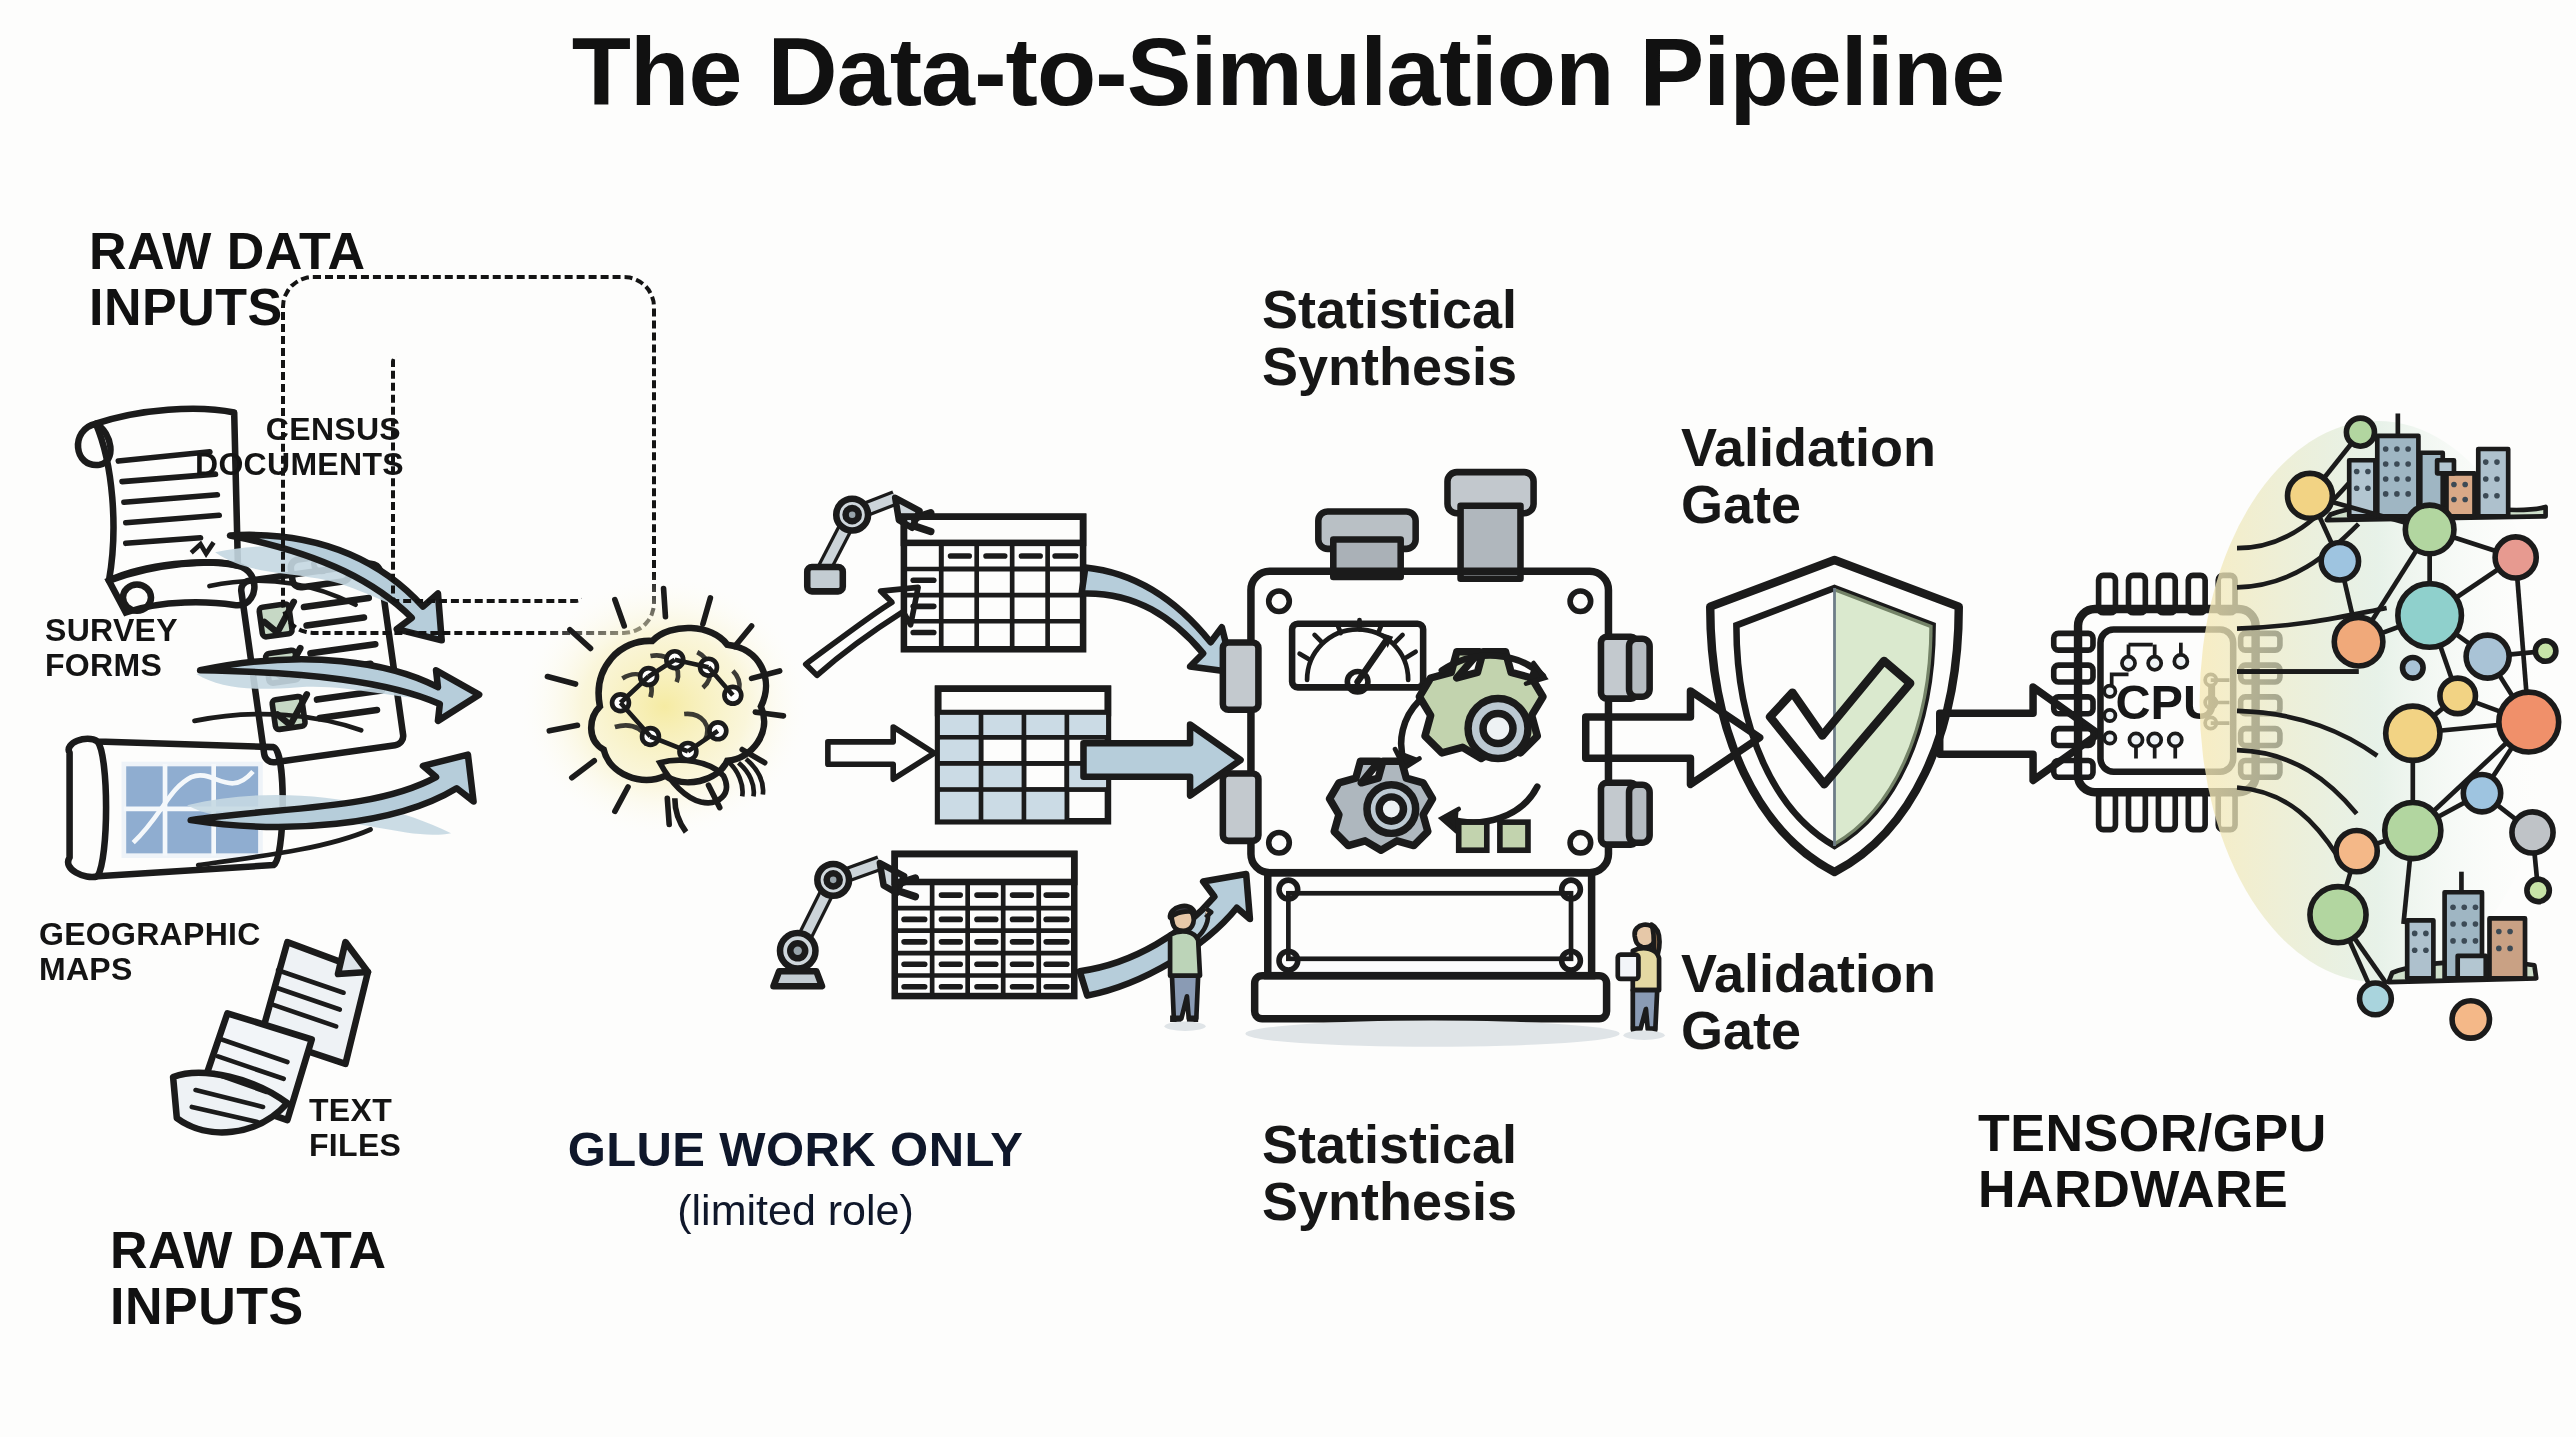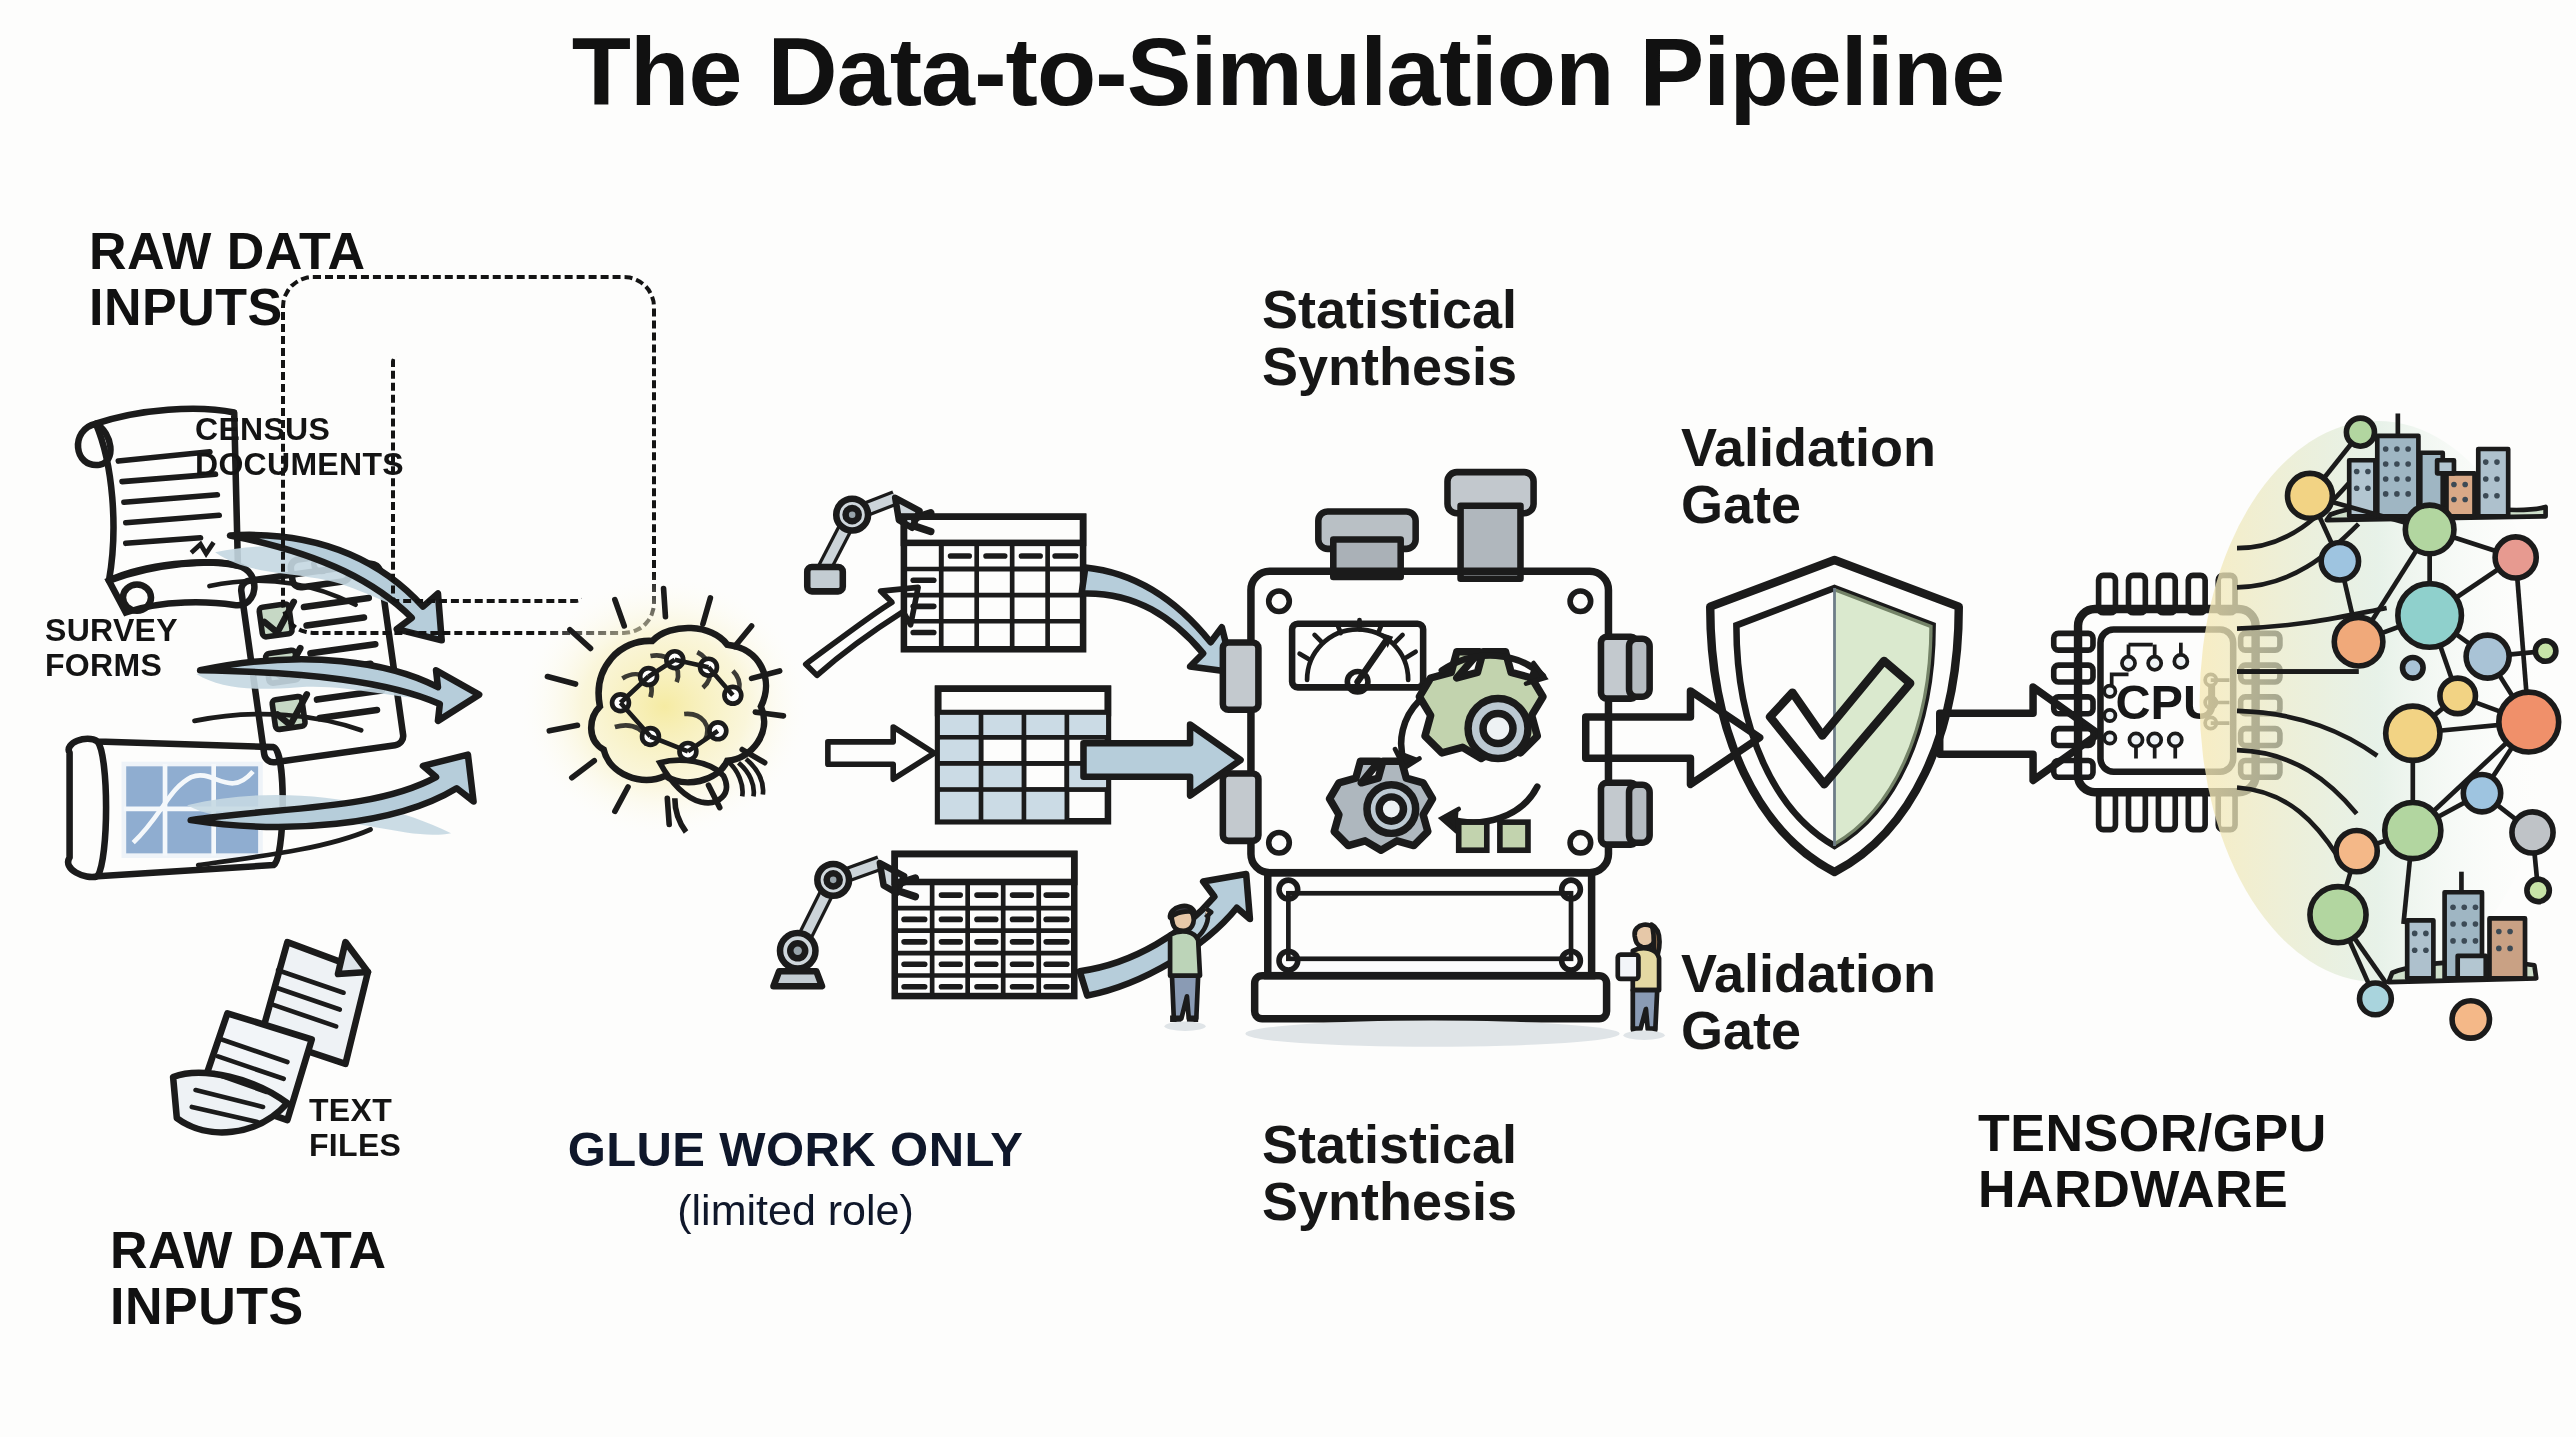--- a/index.html
+++ b/index.html
@@ -64,21 +64,21 @@
         <line x1="76" y1="100" x2="176" y2="92"></line>
         <line x1="78" y1="122" x2="178" y2="114"></line>
         <line x1="80" y1="144" x2="180" y2="136"></line>
         <line x1="80" y1="166" x2="160" y2="160"></line>
       </g>
       <path d="M150 176 l10 -9 6 10 8 -12" stroke="#1b1b1b" stroke-width="5" fill="none"></path>
       <path d="M62 206 C110 188 175 182 200 190 C226 196 222 236 196 232 C170 228 120 226 80 240 Z" fill="#ddd0b5" class="ink" stroke-width="7"></path>
       <ellipse cx="92" cy="224" rx="15" ry="14" fill="#fff" class="ink" stroke-width="7"></ellipse>
     </svg>
   </div>
-  <div class="abs cap" style="left:195px;top:412px;width:206px;text-align:left;">CENSUS
+  <div class="abs cap" style="left:195px;top:412px;width:206px;text-align:right;">CENSUS
 DOCUMENTS</div>
 
   <div class="abs" style="left:239px;top:543px;">
     <svg width="187" height="225" viewBox="0 0 200 240">
       <rect x="14" y="30" width="150" height="196" rx="10" fill="#e6ebee" class="ink" stroke-width="7" transform="rotate(-8 89 128)"></rect>
       <rect x="56" y="14" width="62" height="30" rx="9" fill="#c3ced4" class="ink" stroke-width="7" transform="rotate(-8 87 29)"></rect>
       <circle cx="88" cy="22" r="8" fill="#fff" class="ink" stroke-width="6"></circle>
       <g transform="rotate(-8 89 128)">
         <g class="ink" stroke-width="6">
           <rect x="30" y="60" width="32" height="32" rx="4" fill="#c6d8c5"></rect>
@@ -108,20 +108,22 @@
       <path d="M52 24 C64 40 64 148 52 168" class="ink" stroke-width="7" fill="#6a8cb5"></path>
       <rect x="80" y="48" width="146" height="98" fill="#8fadd0" stroke="#eef3f8" stroke-width="5"></rect>
       <g stroke="#f4f8fb" stroke-width="5" fill="none">
         <line x1="124" y1="48" x2="124" y2="146"></line>
         <line x1="176" y1="48" x2="176" y2="146"></line>
         <line x1="80" y1="96" x2="226" y2="96"></line>
         <path d="M90 132 C120 104 128 74 152 62 C176 52 192 86 218 56"></path>
       </g>
     </svg>
   </div>
+  <div class="abs cap" style="left:39px;top:917px;width:234px;">GEOGRAPHIC
+MAPS</div>
 
   <div class="abs" style="left:145px;top:899px;">
     <svg width="281" height="281" viewBox="0 0 300 300">
       <g class="ink" stroke-width="7" stroke-linejoin="round">
         <path d="M152 46 L238 78 L214 176 L124 146 Z" fill="#eef2f5"></path>
         <path d="M214 46 L238 78 L206 80 Z" fill="#dde4ea"></path>
         <path d="M88 122 L178 150 L152 236 L60 204 Z" fill="#f2f5f8"></path>
         <path d="M30 190 C62 178 118 192 152 218 C120 254 66 258 34 234 Z" fill="#eef2f5"></path>
       </g>
       <g stroke="#1b1b1b" stroke-width="5" stroke-linecap="round">

